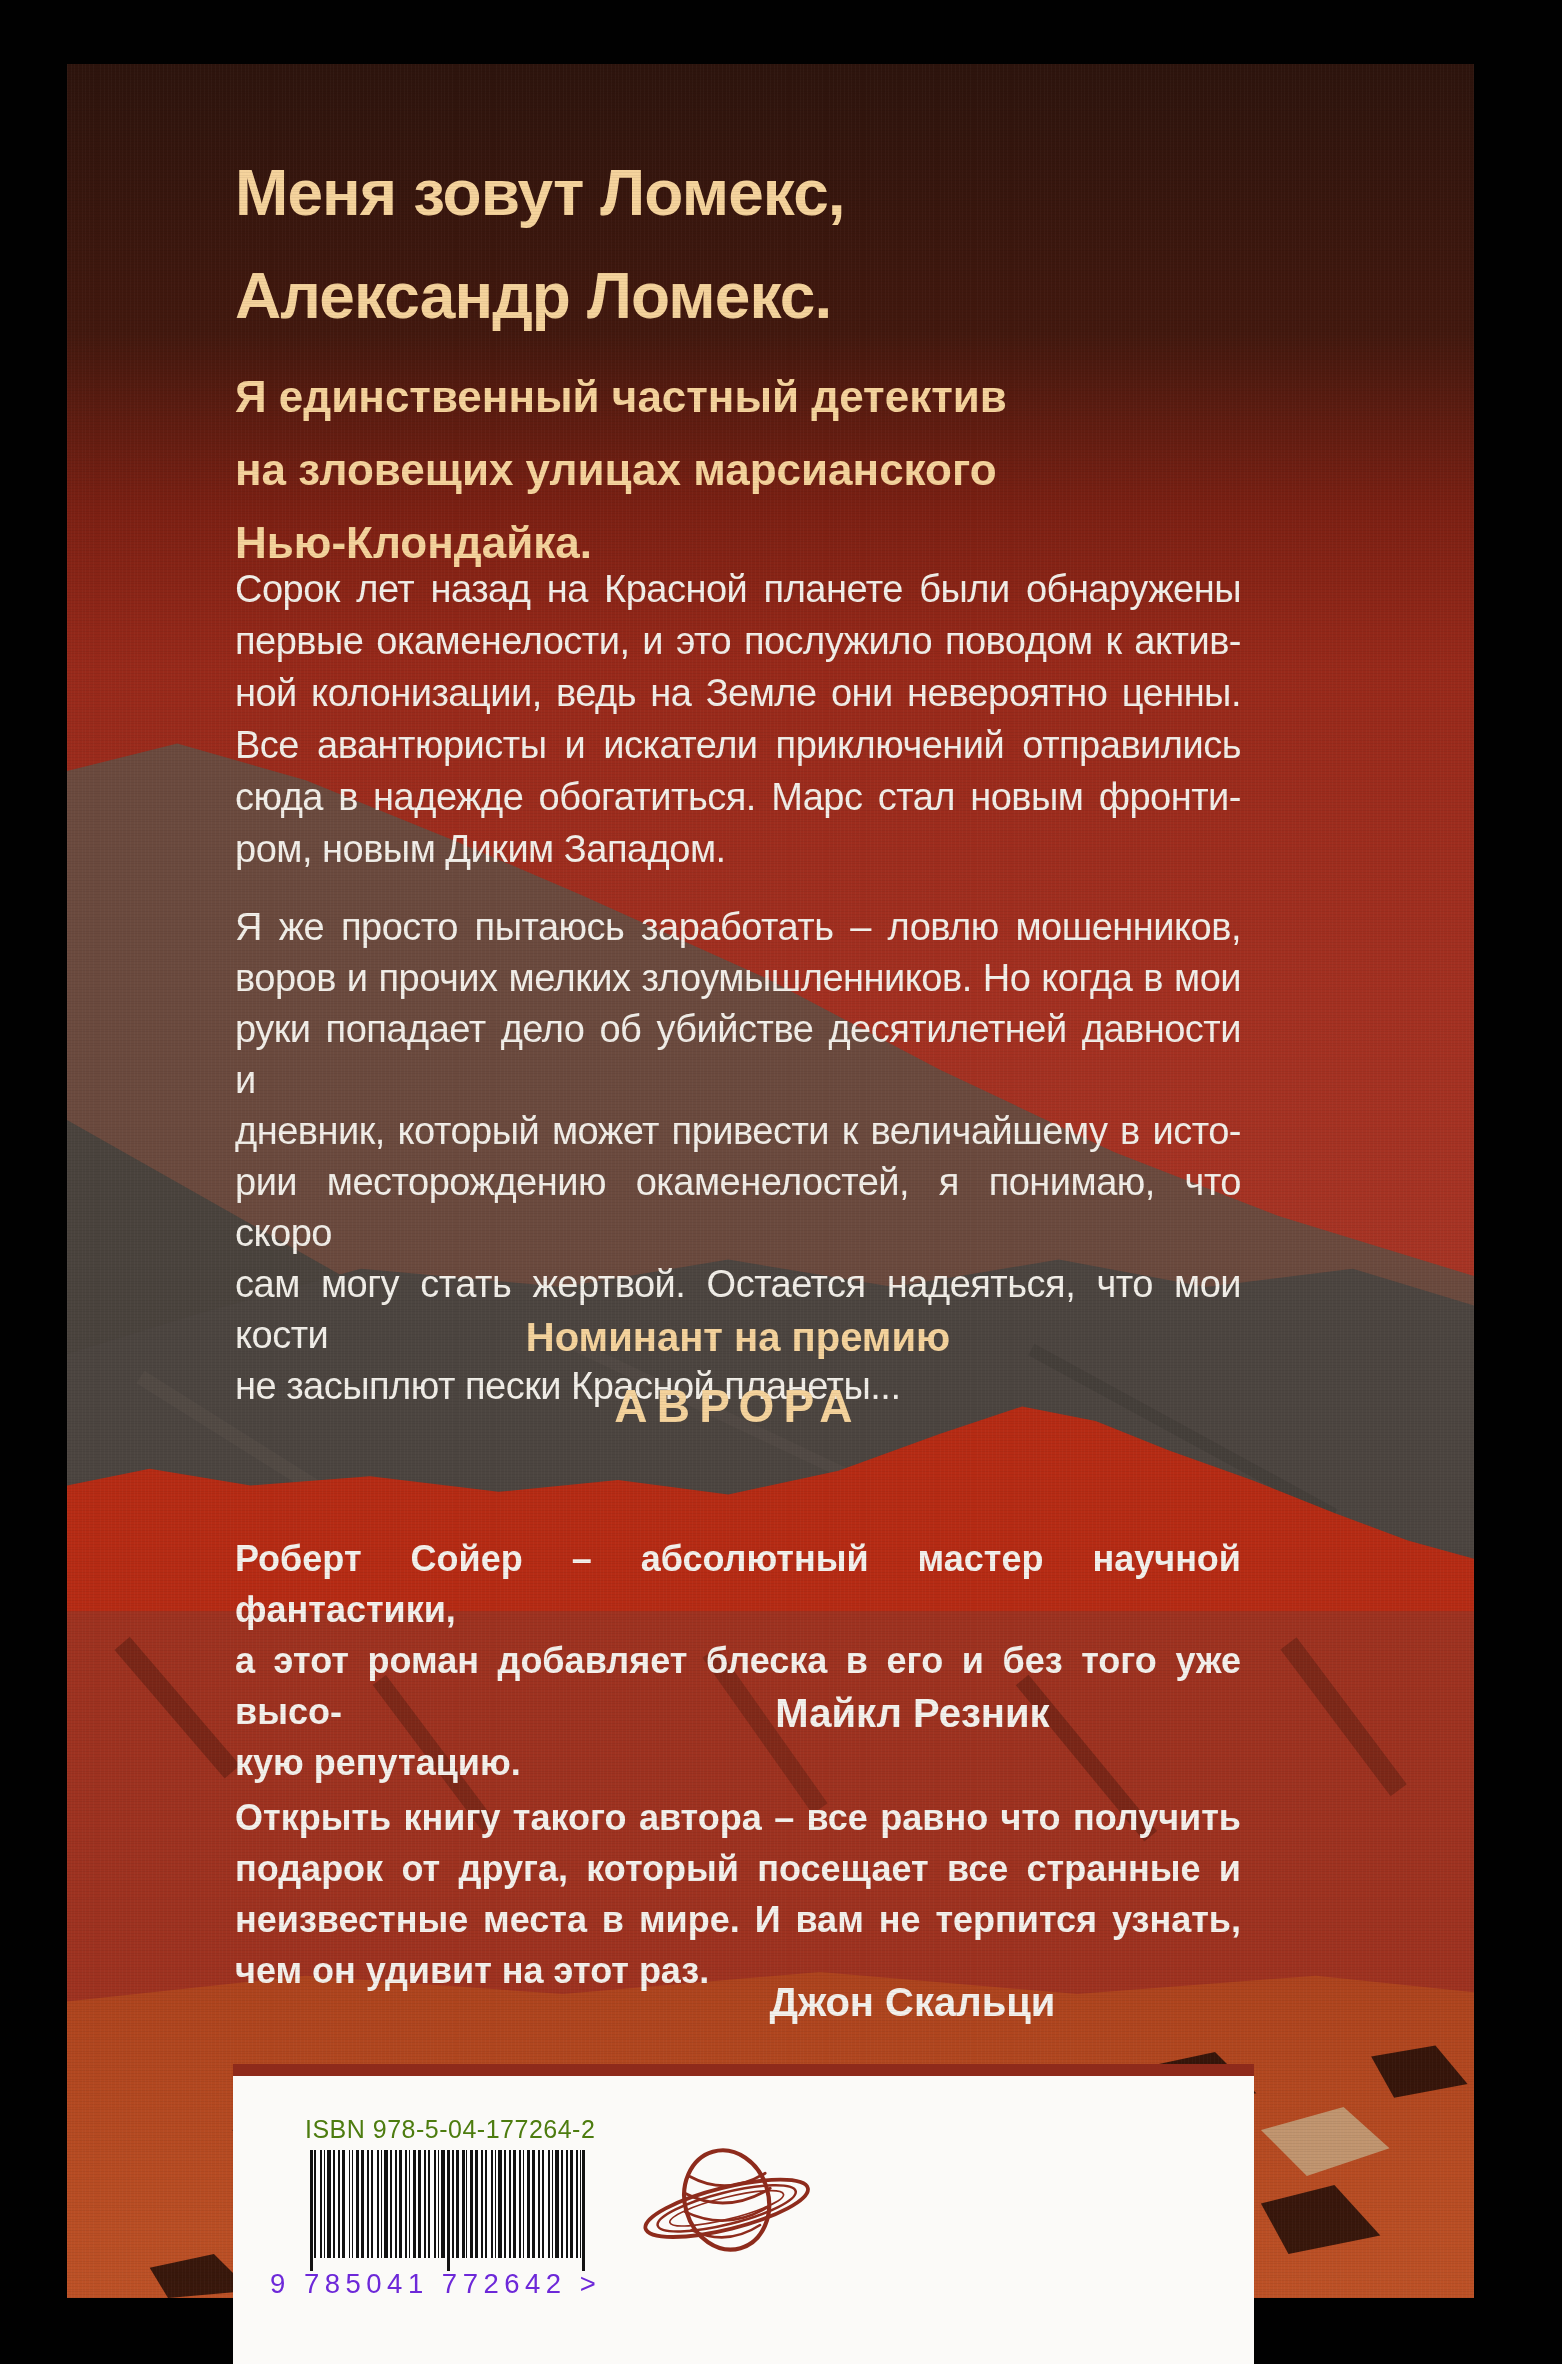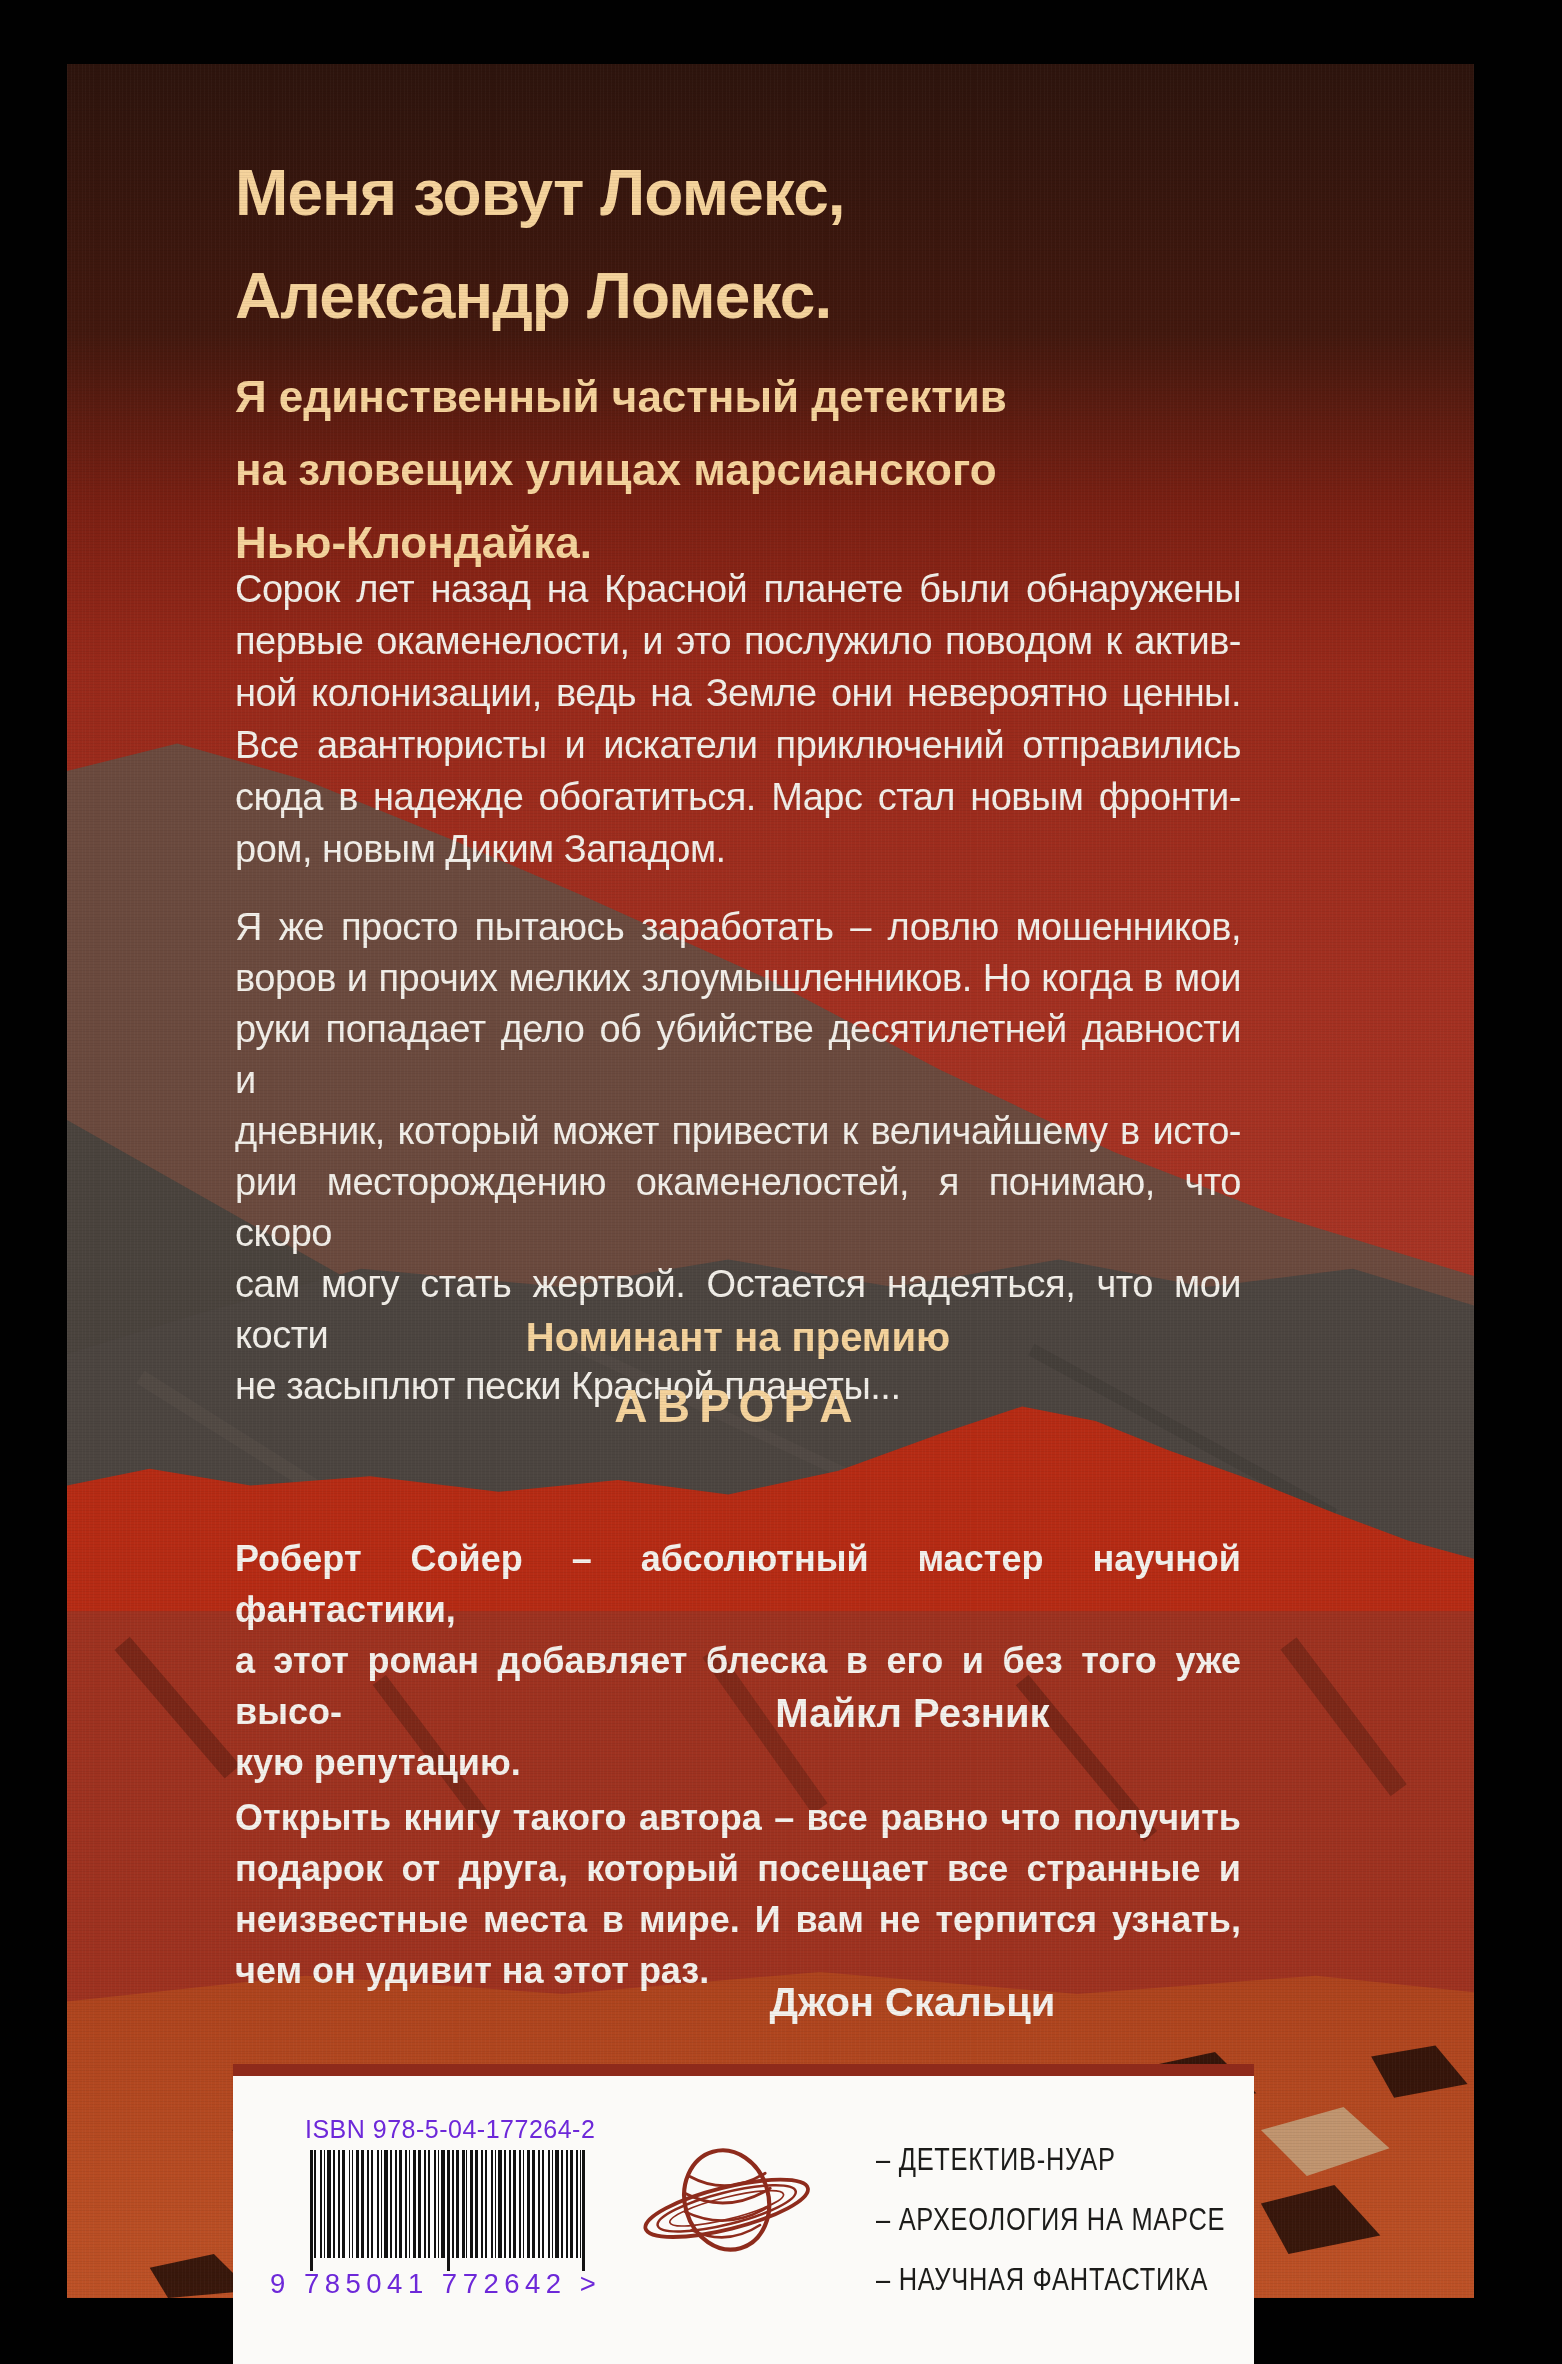--- a/index.html
+++ b/index.html
@@ -23,21 +23,21 @@
   .award2{top:1315px;text-align:center;font-size:46px;font-weight:700;color:#f5d39c;letter-spacing:9.2px;}
   .quote{font-size:36px;font-weight:700;line-height:51px;color:#f4f1ec;}
   .quote1{top:1469px;}
   .quote2{top:1728px;}
   .attrib{font-size:40px;font-weight:700;color:#f4f1ec;text-align:center;padding-left:349px;box-sizing:border-box;}
   .attrib1{top:1627px;}
   .attrib2{top:1916px;}
   
   .pubbox{position:absolute;left:233px;top:2064px;width:1021px;height:300px;background:#fbfaf8;}
   .pubbox .band{position:absolute;left:0;top:0;width:100%;height:12px;background:#8e2a1b;}
-  .isbn{position:absolute;left:72px;top:51px;font-size:25px;color:#6d28d9;letter-spacing:0.5px;}
+  .isbn{position:absolute;left:72px;top:51px;font-size:25px;color:#4d7c0f;letter-spacing:0.5px;}
   .barcode{position:absolute;left:77px;top:86px;width:275px;height:108px;
     background:repeating-linear-gradient(90deg,#131313 0 1.8px,#fff 1.8px 3.7px,#131313 3.7px 6.4px,#fff 6.4px 10px,
       #131313 10px 12px,#fff 12px 13.8px,#131313 13.8px 14.7px,#fff 14.7px 17.4px,#131313 17.4px 21px,#fff 21px 23px,
       #131313 23px 25px,#fff 25px 28.5px);}
   .barcode .guard{position:absolute;top:0;width:2.8px;height:121px;background:#131313;}
   .g1{left:0;} .g2{left:137px;} .g3{right:0;}
   .bdigits{position:absolute;left:37px;top:204px;width:358px;font-size:27.5px;color:#6d28d9;
            letter-spacing:5.5px;white-space:nowrap;}
   .saturn{position:absolute;left:400px;top:72px;}
   .tags{position:absolute;left:643px;top:66px;}
@@ -166,20 +166,15 @@
         <path d="M68,46 Q112,70 158,42" stroke-width="3.5"></path>
         <path d="M62,66 Q112,92 164,60" stroke-width="3.5"></path>
         <path d="M62,88 Q112,112 162,82" stroke-width="3"></path>
         <path d="M70,110 Q112,130 152,104" stroke-width="3"></path>
         <ellipse cx="112" cy="84" rx="100" ry="25" stroke-width="4.5" transform="rotate(-14 112 84)"></ellipse>
         <ellipse cx="112" cy="84" rx="85" ry="19" stroke-width="3" transform="rotate(-14 112 84)"></ellipse>
         <ellipse cx="112" cy="84" rx="70" ry="13" stroke-width="2" transform="rotate(-14 112 84)"></ellipse>
       </g>
     </svg>
 
-    <div class="tags">
-        <div class="tag">– ДЕТЕКТИВ-НУАР</div>
-        <div class="tag">– АРХЕОЛОГИЯ НА МАРСЕ</div>
-        <div class="tag">– НАУЧНАЯ ФАНТАСТИКА</div>
-      </div>
   </div>
 </div>
 
 
 </body></html>

